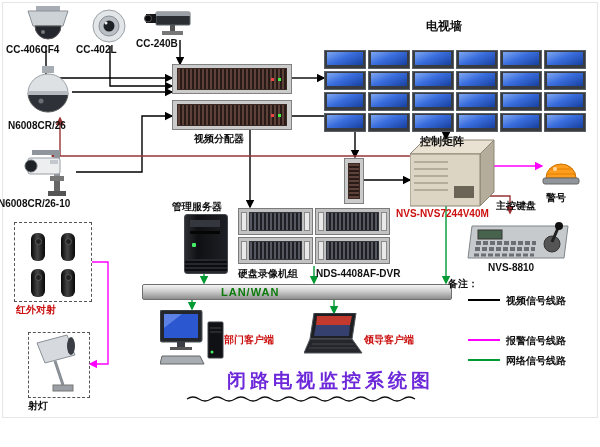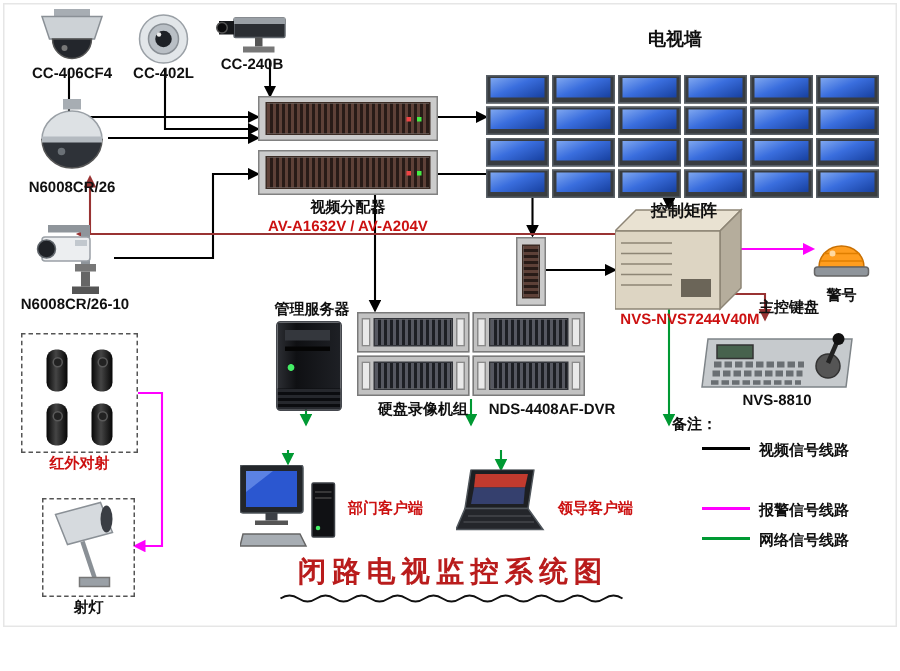--- a/index.html
+++ b/index.html
@@ -3,21 +3,21 @@
 <meta charset="utf-8">
 <style>
   html,body{margin:0;padding:0;background:#fff;}
   .stage{position:relative;width:600px;height:447px;background:#fff;overflow:hidden;
          font-family:"Liberation Sans","DejaVu Sans",sans-serif;}
   .frame{position:absolute;left:2px;top:2px;width:594px;height:414px;border:1px solid #e6e6e6;}
   .wires{position:absolute;left:0;top:0;z-index:1;}
   .wires polyline{fill:none;stroke-width:1.4;}
   .lv{stroke:#000000}.lc{stroke:#993333}.la{stroke:#ff00ff}.ln{stroke:#009933}
   .dev{position:absolute;z-index:2;}
-  .lbl{position:absolute;z-index:3;font-size:10px;font-weight:bold;color:#101010;text-align:center;
+  .lbl{position:absolute;z-index:3;font-size:10px;font-weight:bold;color:#101010;
        white-space:nowrap;line-height:12px;}
   .red{color:#cc1111;}
   .big{font-size:12px;}
   
   .tvwall{position:absolute;left:324px;top:50px;display:grid;z-index:2;
           grid-template-columns:repeat(6,42px);grid-auto-rows:19px;gap:2px;}
   .mon{position:relative;background:#383c40;border:1px solid #596067;box-sizing:border-box;}
   .mon::before{content:"";position:absolute;left:2px;right:2px;top:1px;bottom:3px;
           background:linear-gradient(155deg,#7fa7f0 0%,#3a6ede 45%,#17409f 100%);}
   
@@ -60,22 +60,22 @@
   .lan{position:absolute;z-index:2;left:142px;top:284px;width:310px;height:16px;border:1px solid #6f6f6f;
         border-radius:2px;box-sizing:border-box;
         background:linear-gradient(180deg,#f4f4f4,#cdcdcd 45%,#8e8e8e);}
   .lan span{position:absolute;left:78px;top:1px;font-size:11px;font-weight:bold;color:#0a7a0a;letter-spacing:1px;}
   
   .legend-item{position:absolute;z-index:2;white-space:nowrap;}
   .sw{display:inline-block;width:32px;height:2px;vertical-align:3px;background:#000;}
   .sw-control{background:#993333}.sw-alarm{background:#ff00ff}.sw-network{background:#009933}
   .leg{font-size:10px;font-weight:bold;margin-left:6px;color:#101010;}
   
-  .title{position:absolute;z-index:2;left:170px;top:368px;width:264px;text-align:center;
-        font-size:19px;font-weight:bold;letter-spacing:4px;color:#b91c1c;}
+  .title{position:absolute;z-index:2;left:170px;top:368px;width:264px;text-align:right;
+        font-size:19px;font-weight:bold;letter-spacing:4px;color:#6d28d9;}
   .underline{position:absolute;z-index:2;left:186px;top:395px;}
   .caption{position:absolute;z-index:2;left:0;top:424px;width:600px;text-align:center;font-size:12px;color:#1a1a1a;}
 </style>
 </head>
 <body>
 
 <div class="stage">
   <div class="frame"></div>
 
   <svg class="wires" width="600" height="420">
@@ -180,21 +180,20 @@
   </div>
   <div class="lbl" style="left:28px;top:400px;width:62px">射灯</div>
 
   <div class="rack" style="top:64px">
     <div class="rack-face"></div>
   </div>
   <div class="rack" style="top:100px">
     <div class="rack-face"></div>
   </div>
   <div class="lbl" style="left:194px;top:133px;width:76px">视频分配器</div>
-  <div class="lbl red" style="left:166px;top:146px;width:132px">AV-A1632V / AV-A204V</div>
 
   <div class="lbl big" style="left:426px;top:20px;width:48px">电视墙</div>
   <div class="tvwall">
     <div class="mon"></div>
       <div class="mon"></div>
       <div class="mon"></div>
       <div class="mon"></div>
       <div class="mon"></div>
       <div class="mon"></div>
     <div class="mon"></div>
@@ -283,20 +282,23 @@
         <div class="dvr-face"></div>
       </div>
   </div>
   <div class="lbl" style="left:238px;top:268px;width:88px">硬盘录像机组</div>
   <div class="lbl" style="left:316px;top:268px;width:104px">NDS-4408AF-DVR</div>
 
   <div class="vunit">
     <div class="vunit-face"></div>
   </div>
 
+  <div class="lan">
+    <span>LAN/WAN</span>
+  </div>
 
   <svg class="dev" style="left:160px;top:310px" width="64" height="58">
     <rect x="0" y="0" width="42" height="32" rx="2" fill="#23262a" stroke="#4e545a"></rect>
     <rect x="4" y="4" width="34" height="24" fill="#2b57d0"></rect>
     <polygon points="4,4 22,4 4,18" fill="#5b82e4"></polygon>
     <rect x="17" y="32" width="8" height="5" fill="#3c4046"></rect>
     <rect x="10" y="37" width="22" height="3" fill="#555"></rect>
     <polygon points="2,46 40,46 44,54 0,54" fill="#a7adb3" stroke="#666"></polygon>
     <rect x="48" y="12" width="15" height="36" rx="1" fill="#101114" stroke="#3c4046"></rect>
     <line x1="50" y1="18" x2="61" y2="18" stroke="#444"></line>

